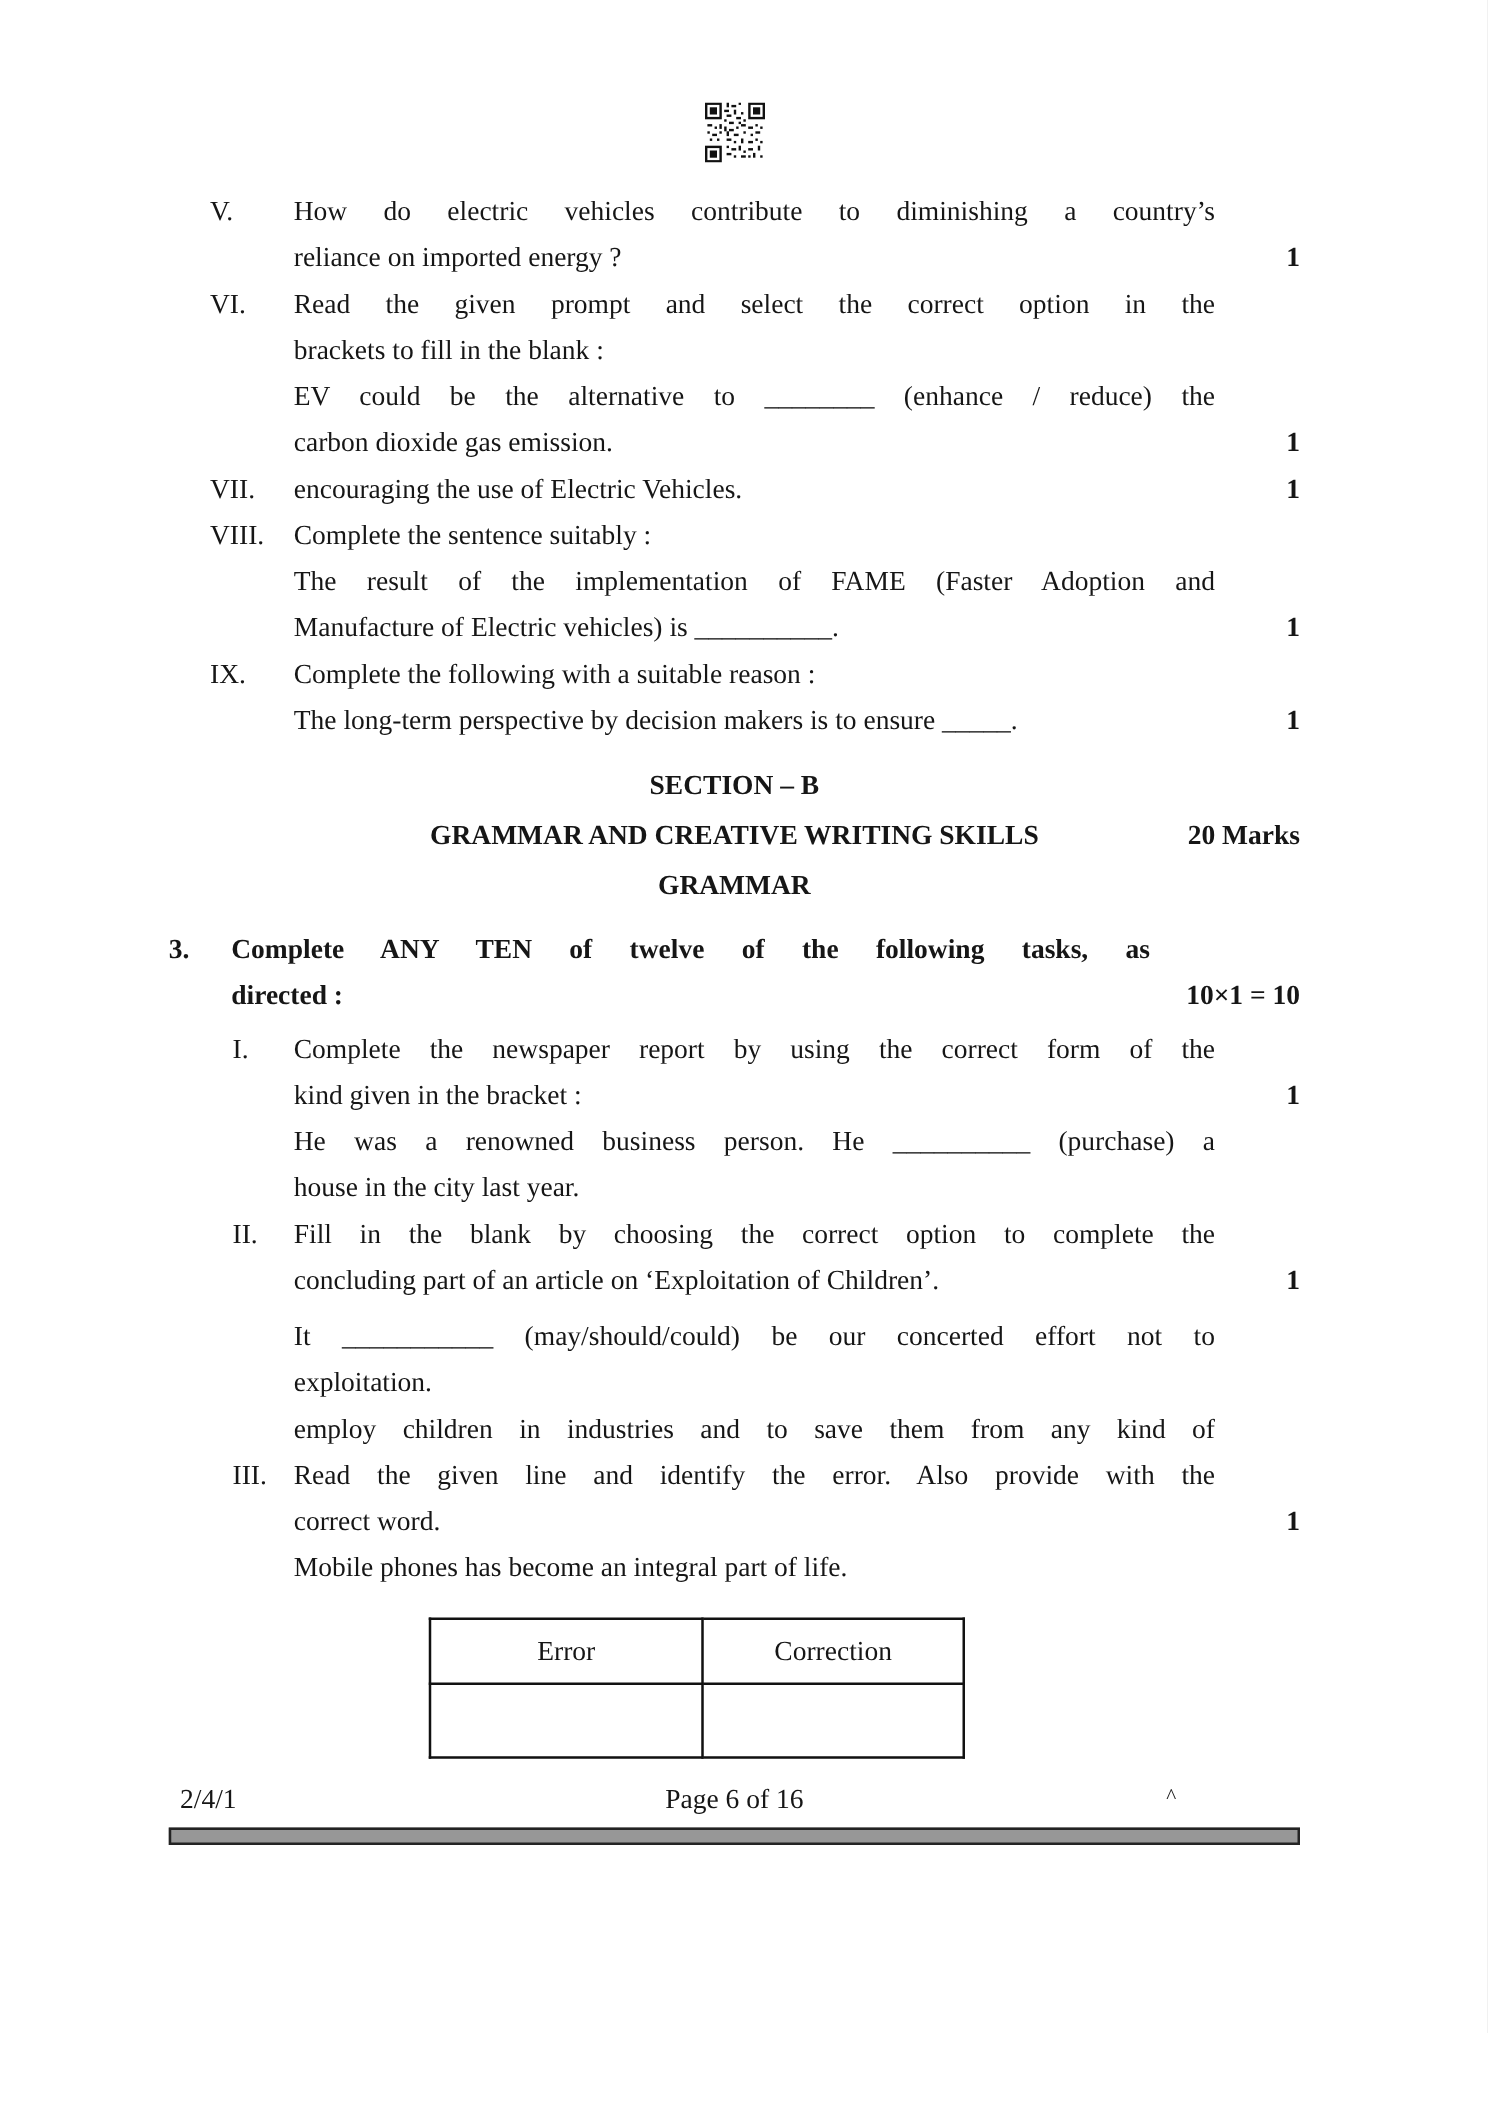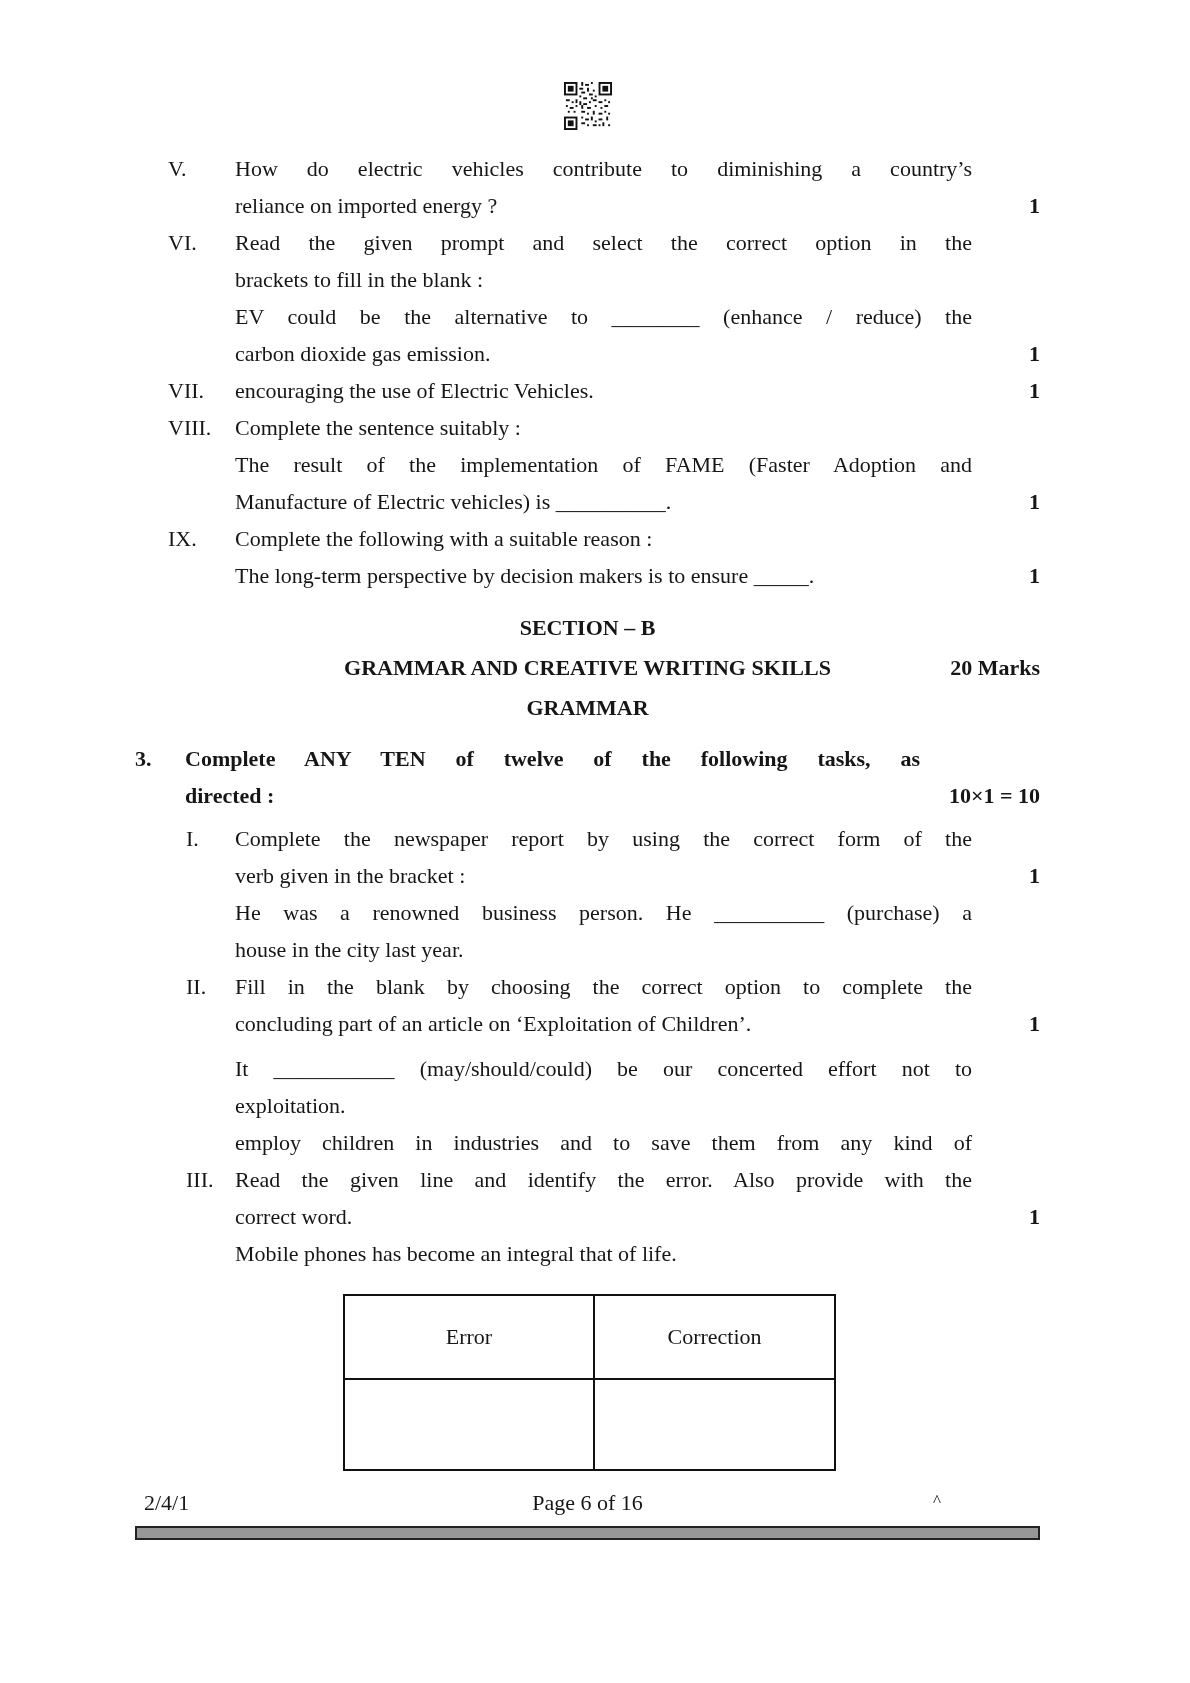--- a/index.html
+++ b/index.html
@@ -29,21 +29,21 @@
   .subtitle-row{position:relative;}
   .subtitle-marks{position:absolute;right:0;top:0;font-weight:bold;margin-left:24px;}
 
   .q3{display:flex;margin-top:12px;font-weight:bold;}
   .q3label{width:50px;min-width:50px;line-height:37px;}
   .subitems{margin-top:6px;}
 
   .tbl-wrap{margin-top:22px;margin-left:208px;}
   table.ec{border-collapse:collapse;table-layout:fixed;}
   table.ec td{border:2.5px solid #111;text-align:center;vertical-align:middle;
-    font-size:22px;padding:16px;}
+    font-size:22px;padding:0;}
   td.c1{width:216px;}
   td.c2{width:207px;}
   tr.hdr td{height:50px;}
   tr.ans td{height:57px;}
 
   .footer{position:relative;margin-top:18px;height:28px;line-height:28px;}
   .fcode{position:absolute;left:9px;}
   .fpage{position:absolute;left:0;right:0;text-align:center;}
   .fcaret{position:absolute;right:99px;top:-2px;font-size:17px;}
   .endbar{margin-top:9px;height:10px;width:901px;background:#979797;border:2px solid #232323;}
@@ -232,21 +232,21 @@
     <section class="subitems">
 
       <div class="qitem sub">
         <div class="qlabel">I.</div>
         <div class="qbody">
           <div class="lrow">
               <div class="ltext just">Complete the newspaper report by using the correct form of the</div>
               <div class="lmark"></div>
             </div>
           <div class="lrow">
-              <div class="ltext">verb given in the bracket :</div>
+              <div class="ltext">kind given in the bracket :</div>
               <div class="lmark">1</div>
             </div>
           <div class="lrow">
               <div class="ltext just">He was a renowned business person. He __________ (purchase) a</div>
               <div class="lmark"></div>
             </div>
           <div class="lrow">
               <div class="ltext">house in the city last year.</div>
               <div class="lmark"></div>
             </div>
@@ -284,21 +284,21 @@
         <div class="qbody">
           <div class="lrow">
               <div class="ltext just">Read the given line and identify the error. Also provide with the</div>
               <div class="lmark"></div>
             </div>
           <div class="lrow">
               <div class="ltext">correct word.</div>
               <div class="lmark">1</div>
             </div>
           <div class="lrow">
-              <div class="ltext">Mobile phones has become an integral that of life.</div>
+              <div class="ltext">Mobile phones has become an integral part of life.</div>
               <div class="lmark"></div>
             </div>
         </div>
       </div>
     </section>
 
     <div class="tbl-wrap">
       <table class="ec">
         <tbody>
           <tr class="hdr">

